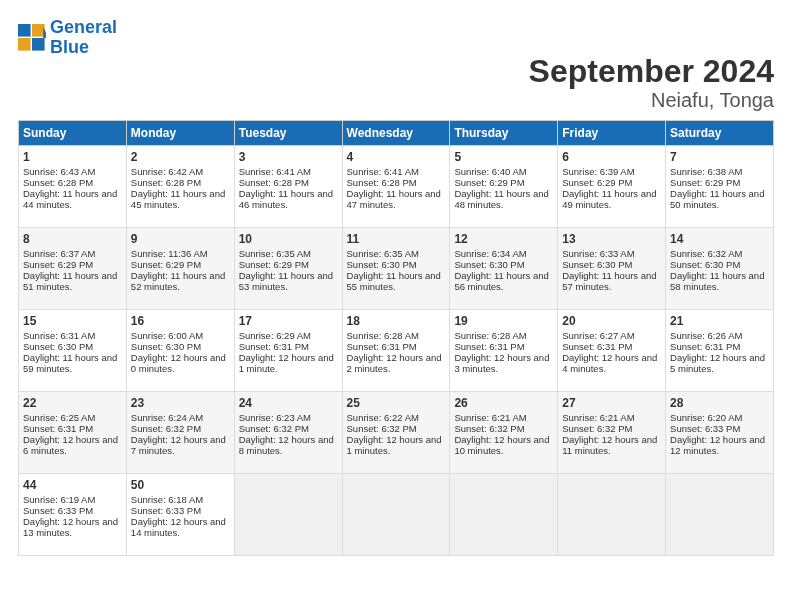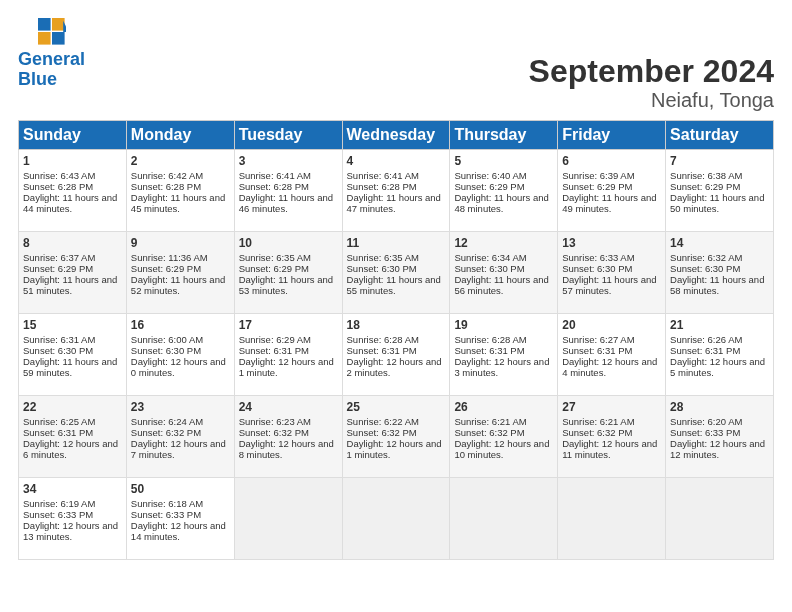--- a/index.html
+++ b/index.html
@@ -19,21 +19,20 @@
     .header {
       display: flex;
       justify-content: space-between;
       align-items: flex-start;
       margin-bottom: 8px;
     }
     .logo {
       display: flex;
       align-items: center;
       gap: 4px;
-      flex-direction: column;
     }
     .logo-text {
       font-size: 18px;
       font-weight: bold;
       color: #333;
       line-height: 1.1;
     }
     .logo-text span {
       color: #1a6db5;
     }
@@ -59,21 +58,21 @@
       width: 100%;
       border-collapse: collapse;
       table-layout: fixed;
     }
     thead tr {
       background: #1a6db5;
       color: #fff;
     }
     thead th {
       padding: 5px 4px;
-      font-size: 16px;
+      font-size: 12px;
       font-weight: bold;
       text-align: left;
       border: 1px solid #ccc;
     }
     tbody tr {
       border-bottom: 1px solid #ddd;
     }
     tbody td {
       vertical-align: top;
       padding: 4px 4px;
@@ -304,21 +303,21 @@
       </td>
           <td>
         <span class="day-num">28</span>
         <span>Sunrise: 6:20 AM</span><br>
         <span>Sunset: 6:33 PM</span><br>
         <span>Daylight: 12 hours and 12 minutes.</span>
       </td>
         </tr>
         <tr>
           <td>
-        <span class="day-num">34</span>
+        <span class="day-num">44</span>
         <span>Sunrise: 6:19 AM</span><br>
         <span>Sunset: 6:33 PM</span><br>
         <span>Daylight: 12 hours and 13 minutes.</span>
       </td>
           <td>
         <span class="day-num">50</span>
         <span>Sunrise: 6:18 AM</span><br>
         <span>Sunset: 6:33 PM</span><br>
         <span>Daylight: 12 hours and 14 minutes.</span>
       </td>

